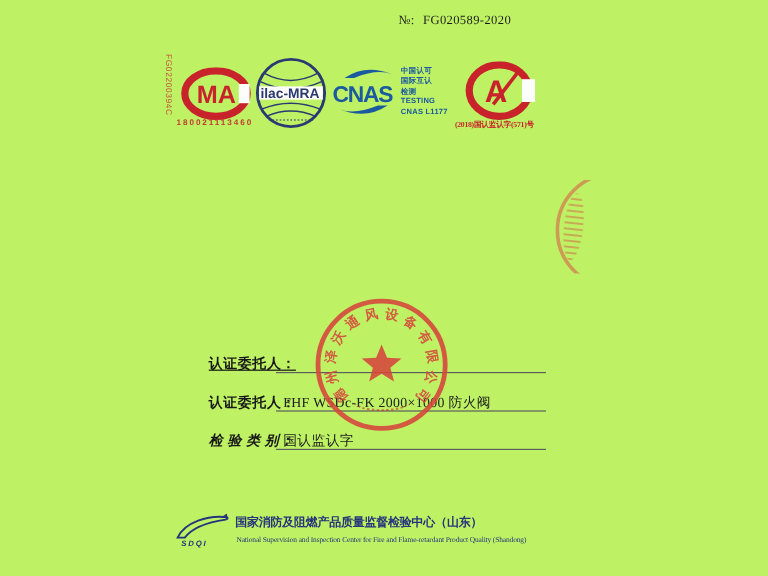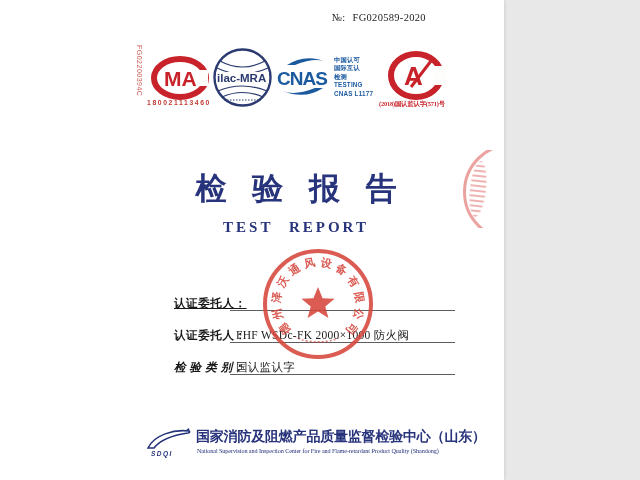--- a/index.html
+++ b/index.html
@@ -1,17 +1,17 @@
 <!DOCTYPE html>
 <html><head>
 <meta charset="utf-8">
 <style>
   html,body{margin:0;padding:0;background:#e8e8e8;}
   .page{
-    position:relative;width:504px;height:480px;background:#ffffff;
+    position:relative;width:640px;height:480px;background:#bef264;
     font-family:"Liberation Serif","DejaVu Serif",serif;overflow:hidden;
     box-shadow:0 0 4px rgba(0,0,0,.15);
   }
   
   .report-no{position:absolute;left:332px;top:12px;font-size:10.5px;color:#1c1c1c;letter-spacing:.3px;}
   .report-no .num{margin-left:7px;}
   
   .vcode{
     position:absolute;left:136px;top:45px;height:80px;
     writing-mode:vertical-rl;font-size:7px;color:#c23b31;opacity:.85;
@@ -67,21 +67,21 @@
     background:repeating-linear-gradient(0deg,rgba(214,69,65,.55) 0 2px,transparent 2px 5px);
     transform:rotate(6deg);filter:blur(.4px);
   }
   
   .footer-swoosh{position:absolute;left:146px;top:428px;width:46px;height:23px;}
   .footer-logo-text{
     position:absolute;left:151px;top:450px;font-size:6.5px;font-weight:bold;font-style:italic;
     color:#27337b;letter-spacing:1.5px;font-family:"Liberation Sans",sans-serif;
   }
   .footer-org-zh{
-    position:absolute;left:196px;top:428px;font-size:14px;font-weight:bold;color:#27337b;letter-spacing:-.2px;
+    position:absolute;left:196px;top:428px;font-size:10px;font-weight:bold;color:#27337b;letter-spacing:-.2px;
   }
   .footer-org-en{
     position:absolute;left:197px;top:447px;width:250px;font-size:6.2px;color:#27337b;letter-spacing:-.1px;
   }
 </style>
 </head>
 <body>
 
 <div class="page">
 
@@ -123,24 +123,20 @@
   </div>
 
   <svg class="cal" viewBox="0 0 59 49">
     <ellipse cx="29" cy="24.5" rx="25" ry="21.5" fill="none" stroke="#c8232b" stroke-width="6"></ellipse>
     <rect x="48" y="15" width="11" height="19" fill="#fdfdfc"></rect>
     <text x="17" y="34" font-family="Liberation Sans,sans-serif" font-size="26" font-weight="bold" fill="#c8232b">A</text>
     <path d="M24,36 L44,10" stroke="#c8232b" stroke-width="3"></path>
   </svg>
   <div class="cal-caption">(2018)国认监认字(571)号</div>
 
-  <div class="title-block">
-    <div class="title-zh">检 验 报 告</div>
-    <div class="title-en">TEST REPORT</div>
-  </div>
 
   <div class="partial-seal">
     <div class="partial-seal-ring"></div>
     <div class="partial-seal-texture"></div>
   </div>
 
   <div class="field-label" style="top:296px;text-decoration:underline;">认证委托人：</div>
   <div class="field-underline" style="top:296px;height:14px;"></div>
 
   <div class="field-label" style="top:328px;">认证委托人：</div>

